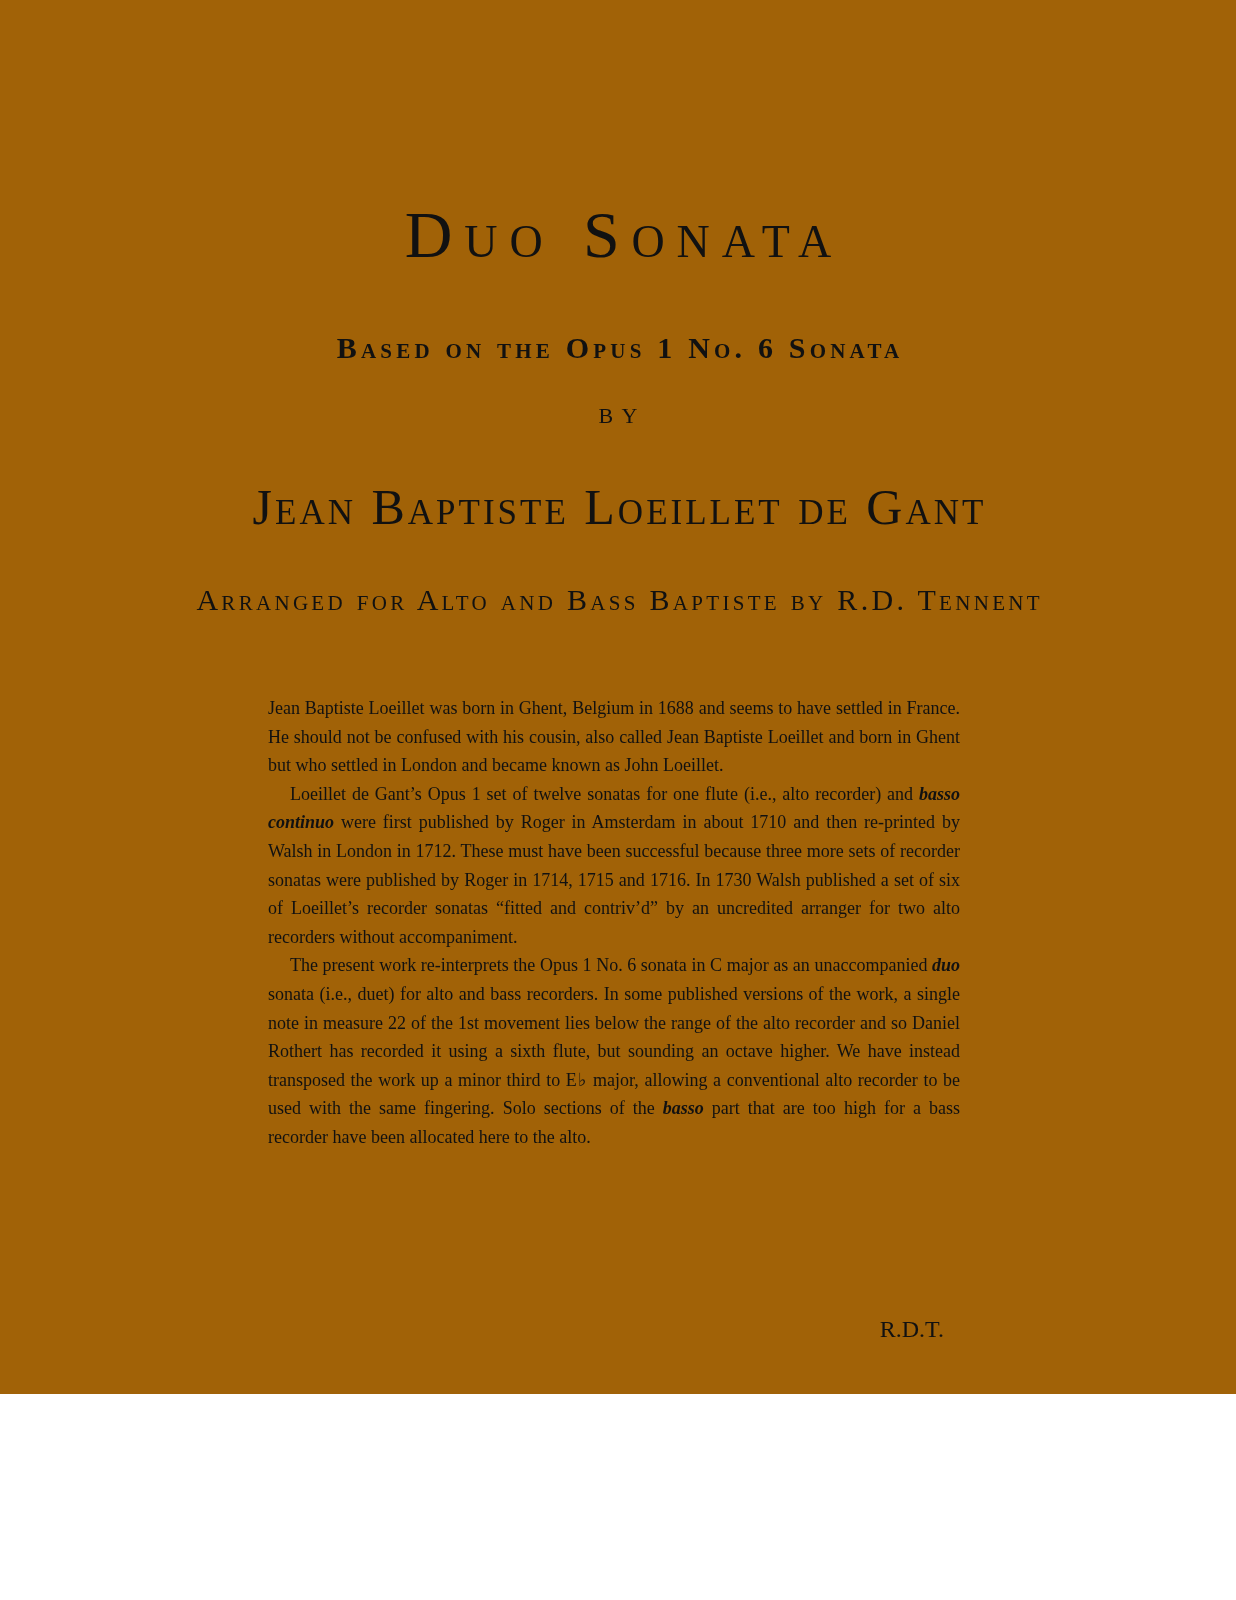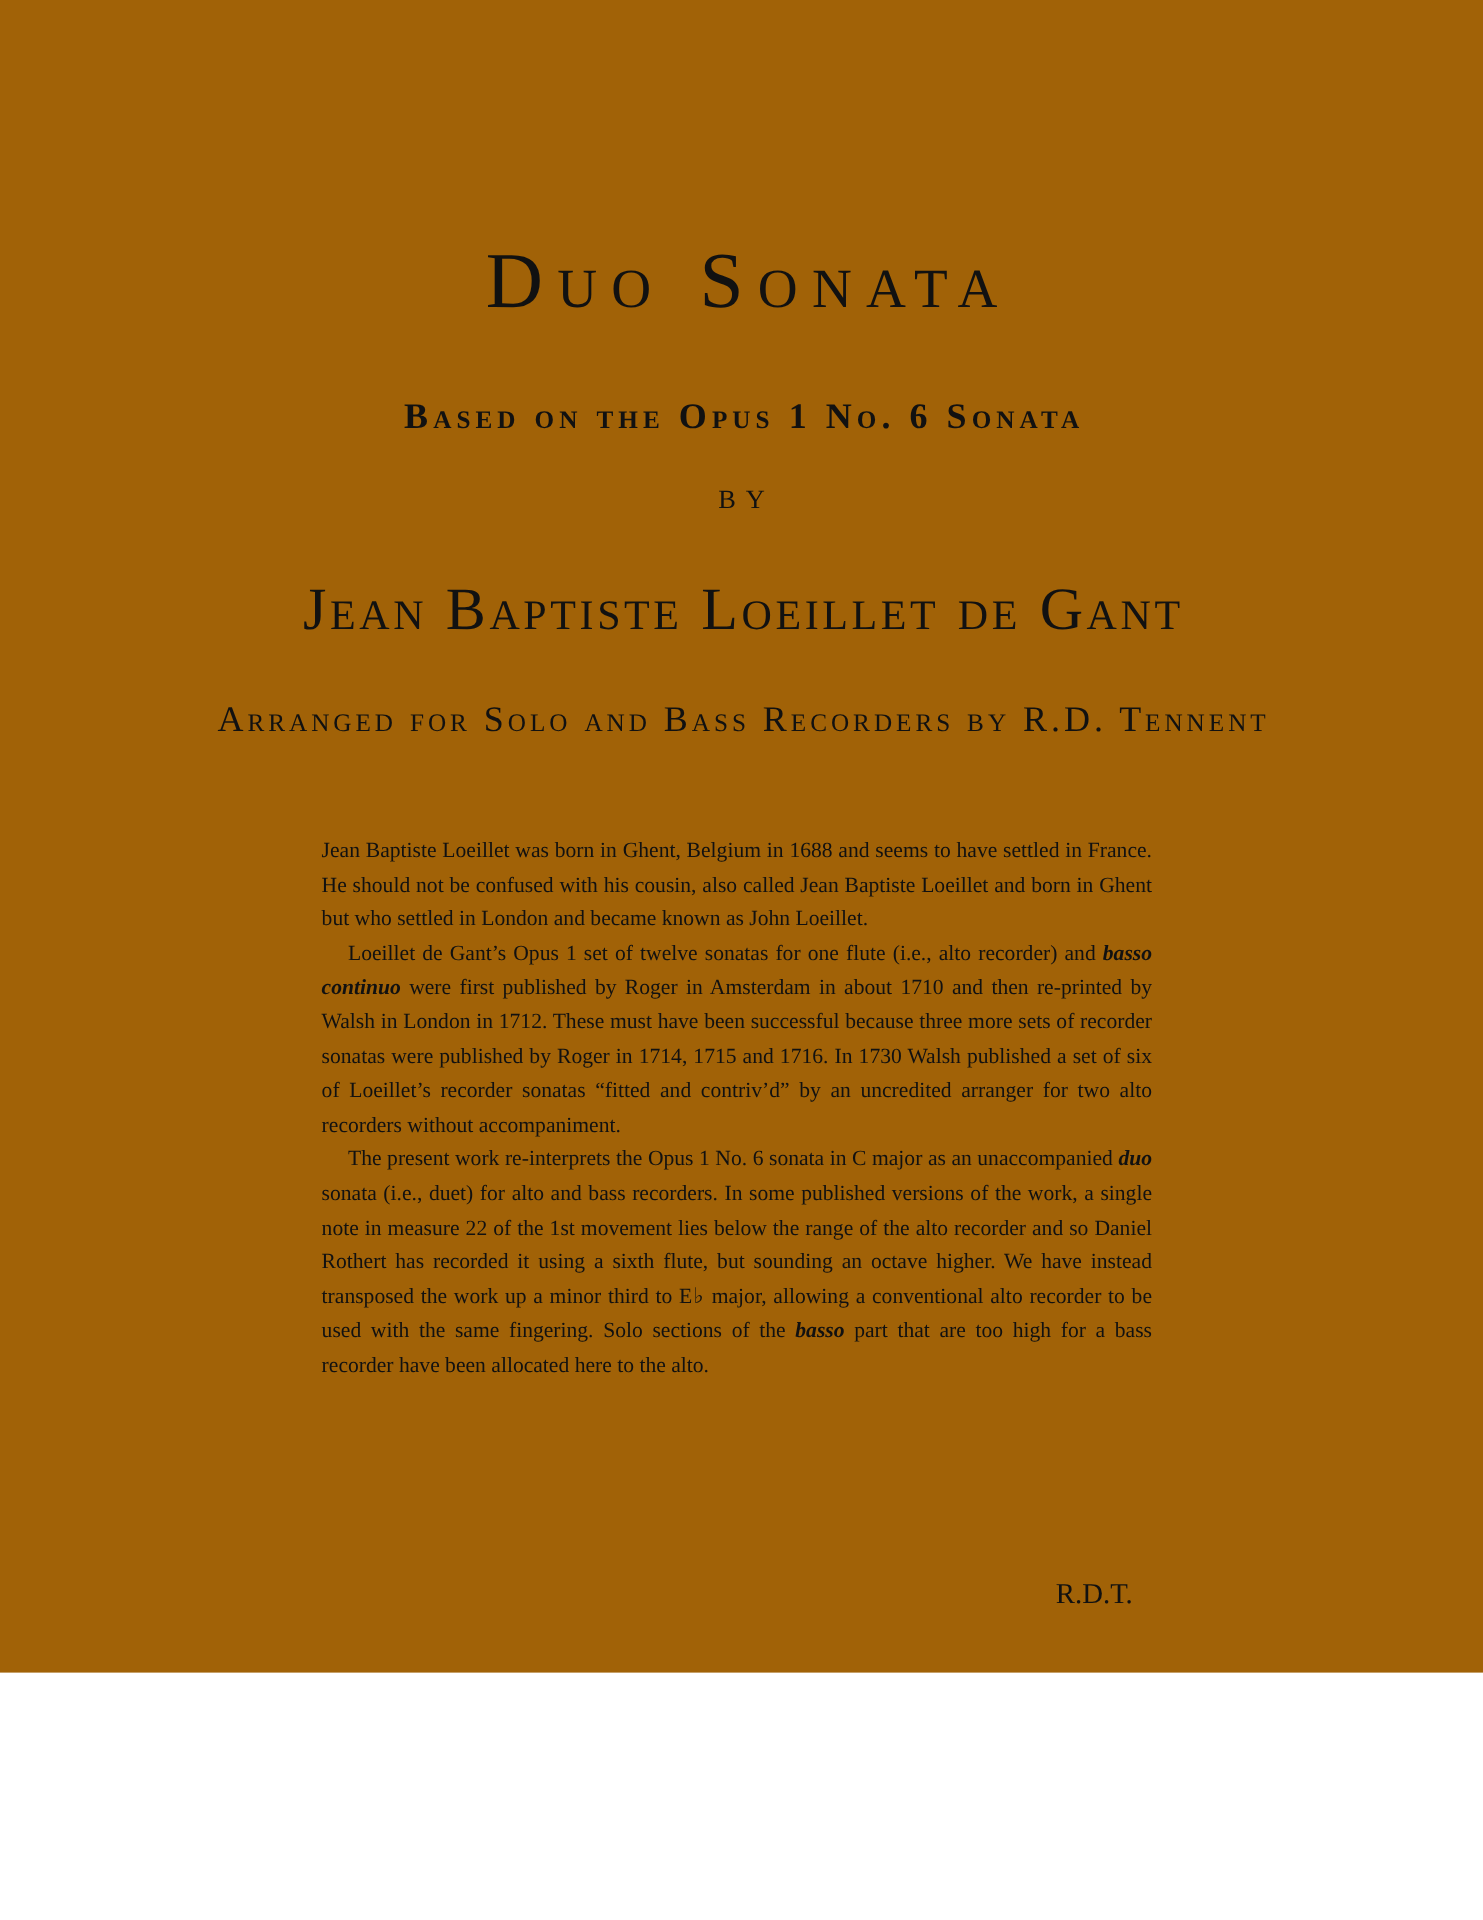--- a/index.html
+++ b/index.html
@@ -109,21 +109,21 @@
 
   <h1 class="centered sc doc-title">Duo Sonata</h1>
 
   <h2 class="centered sc doc-subtitle">Based on the Opus 1 No. 6 Sonata</h2>
 
   <div class="centered sc doc-byline">by</div>
 
   <h2 class="centered sc doc-composer">Jean Baptiste Loeillet de Gant</h2>
 
 
-  <div class="centered sc doc-arranged">Arranged for Solo and Bass Recorders by R.D. Tennent</div>
+  <div class="centered sc doc-arranged">Arranged for Alto and Bass Baptiste by R.D. Tennent</div>
 
   <div class="body-block">
       <p class=""><span>Jean Baptiste Loeillet was born in Ghent, Belgium in 1688 and seems to have settled in France. He should not be confused with his cousin, also called Jean Baptiste Loeillet and born in Ghent but who settled in London and became known as John Loeillet.</span></p>
       <p class="indent"><span>Loeillet de Gant’s Opus 1 set of twelve sonatas for one flute (i.e., alto recorder) and </span><span class="em">basso continuo</span><span> were first published by Roger in Amsterdam in about 1710 and then re-printed by Walsh in London in 1712. These must have been successful because three more sets of recorder sonatas were published by Roger in 1714, 1715 and 1716. In 1730 Walsh published a set of six of Loeillet’s recorder sonatas “fitted and contriv’d” by an uncredited arranger for two alto recorders without accompaniment.</span></p>
       <p class="indent"><span>The present work re-interprets the Opus 1 No. 6 sonata in C major as an unaccompanied </span><span class="em">duo</span><span> sonata (i.e., duet) for alto and bass recorders. In some published versions of the work, a single note in measure 22 of the 1st movement lies below the range of the alto recorder and so Daniel Rothert has recorded it using a sixth flute, but sounding an octave higher. We have instead transposed the work up a minor third to E♭ major, allowing a conventional alto recorder to be used with the same fingering. Solo sections of the </span><span class="em">basso</span><span> part that are too high for a bass recorder have been allocated here to the alto.</span></p>
     </div>
 
   <div class="signature">R.D.T.</div>
 
 </div>

